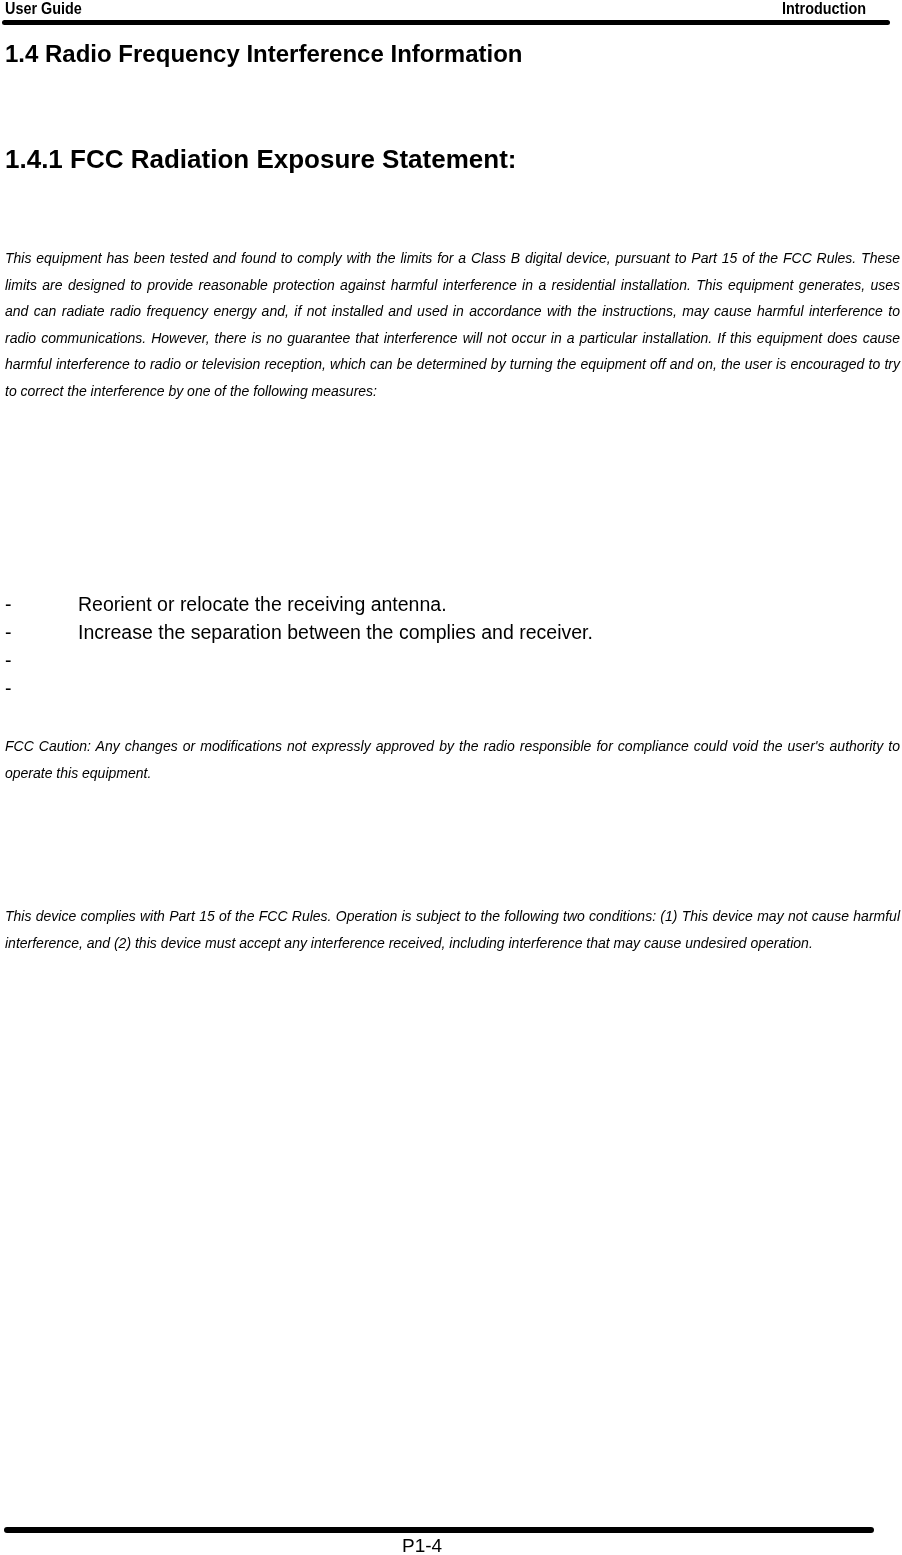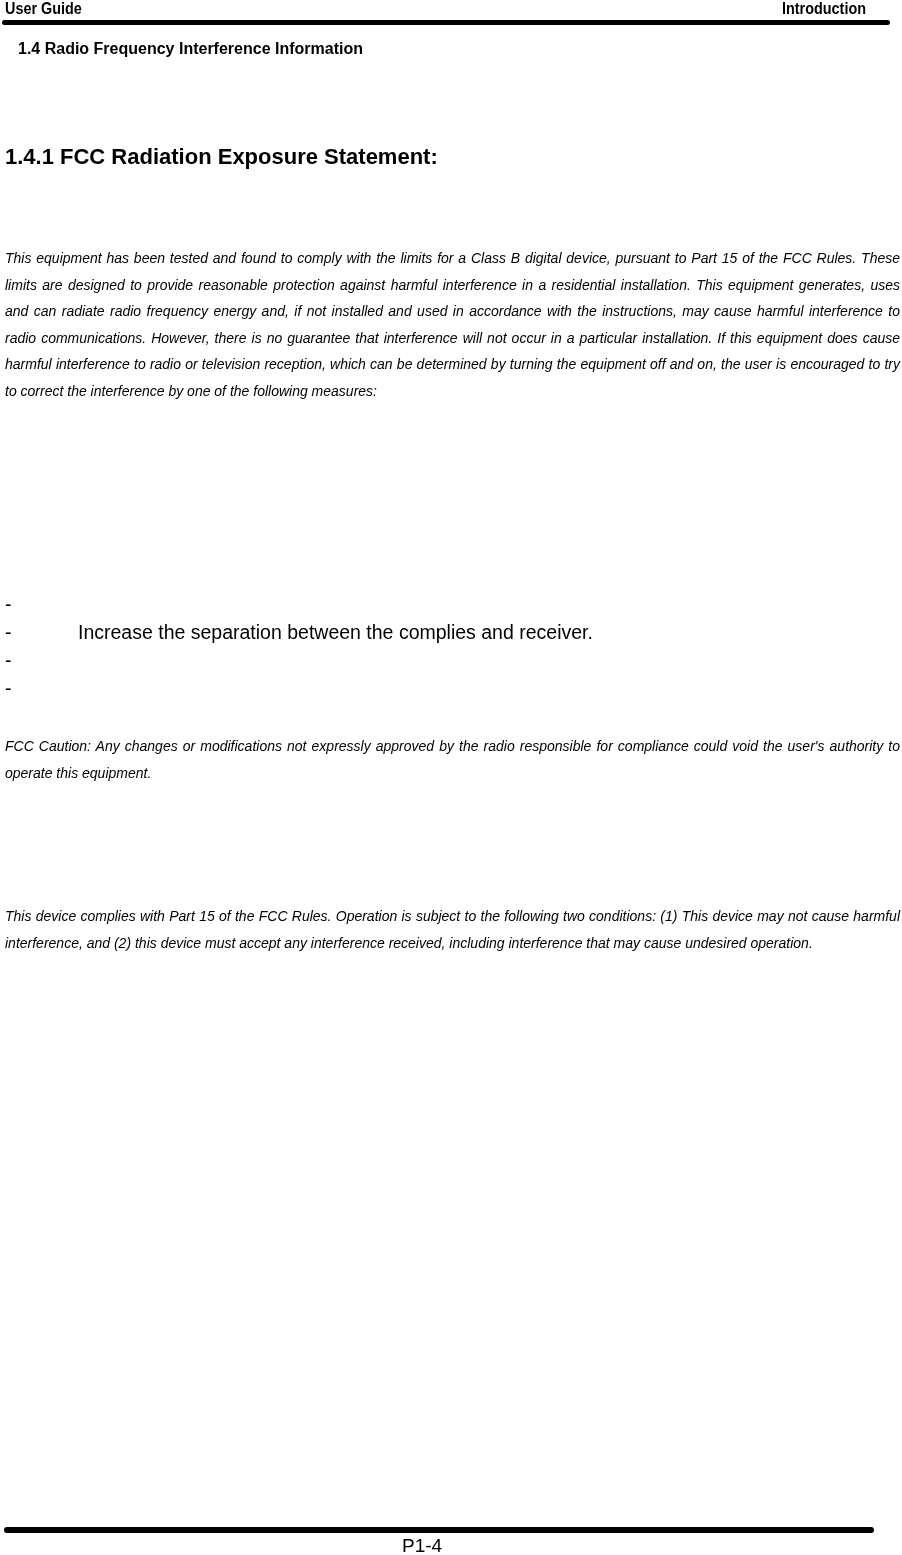--- a/index.html
+++ b/index.html
@@ -1,21 +1,21 @@
 <!DOCTYPE html>
 <html><head>
 <meta charset="utf-8">
 <style>
   html, body { margin: 0; padding: 0; background: #ffffff; }
   body { width: 902px; height: 1555px; position: relative; overflow: hidden; color: #000; font-family: "Liberation Sans", sans-serif; }
   .hdr-left { position: absolute; left: 5px; top: 0px; font-size: 16px; font-weight: bold; transform: scaleX(0.9); transform-origin: left top; }
   .hdr-right { position: absolute; left: 782px; top: 0px; font-size: 16px; font-weight: bold; transform: scaleX(0.9); transform-origin: left top; }
   .rule-top { position: absolute; left: 2px; top: 20px; width: 888px; height: 5px; background: #000; border-radius: 3px; }
-  .h1 { position: absolute; left: 18px; top: 40px; font-size: 16px; font-weight: bold; white-space: nowrap; text-align: right; }
-  .h2 { position: absolute; left: 5px; top: 144px; font-size: 22px; font-weight: bold; white-space: nowrap; }
+  .h1 { position: absolute; left: 5px; top: 40px; font-size: 24px; font-weight: bold; white-space: nowrap; text-align: right; }
+  .h2 { position: absolute; left: 5px; top: 144px; font-size: 26px; font-weight: bold; white-space: nowrap; }
   .para { position: absolute; left: 5px; width: 895px; font-size: 14px; line-height: 26.5px; text-align: justify; font-style: italic; }
   .para.last-left { text-align-last: left; }
   .p1 { top: 245px; }
   .list { position: absolute; left: 5px; top: 590px; width: 895px; font-size: 19.5px; line-height: 28px; }
   .li { display: flex; }
   .dash { width: 73px; flex: none; }
   .p2 { top: 733px; }
   .p3 { top: 903px; }
   .rule-bot { position: absolute; left: 4px; top: 1527px; width: 870px; height: 6px; background: #000; border-radius: 3px; }
   .pgnum { position: absolute; left: 402px; top: 1535px; font-size: 19px; }
@@ -28,20 +28,21 @@
 <div class="rule-top"></div>
 
 <div class="h1">1.4 Radio Frequency Interference Information</div>
 <div class="h2">1.4.1 FCC Radiation Exposure Statement:</div>
 
 <div class="para p1 last-left">This equipment has been tested and found to comply with the limits for a Class B digital device, pursuant to Part 15 of the FCC Rules.   These limits are designed to provide reasonable protection against harmful interference in a residential installation.  This equipment generates, uses and can radiate radio frequency energy and, if not installed and used in accordance with the instructions, may cause harmful interference to radio communications.  However, there is no guarantee that interference will not occur in a particular installation.  If this equipment does cause harmful interference to radio or television reception, which can be determined by turning the equipment off and on, the user is encouraged to try to correct the interference by one of the following measures:</div>
 
 <div class="list">
   <div class="li">
     <span class="dash">-</span>
+    <span>Reorient or relocate the receiving antenna.</span>
   </div>
   <div class="li">
     <span class="dash">-</span>
     <span>Increase the separation between the complies and receiver.</span>
   </div>
   <div class="li">
     <span class="dash">-</span>
   </div>
   <div class="li">
     <span class="dash">-</span>

